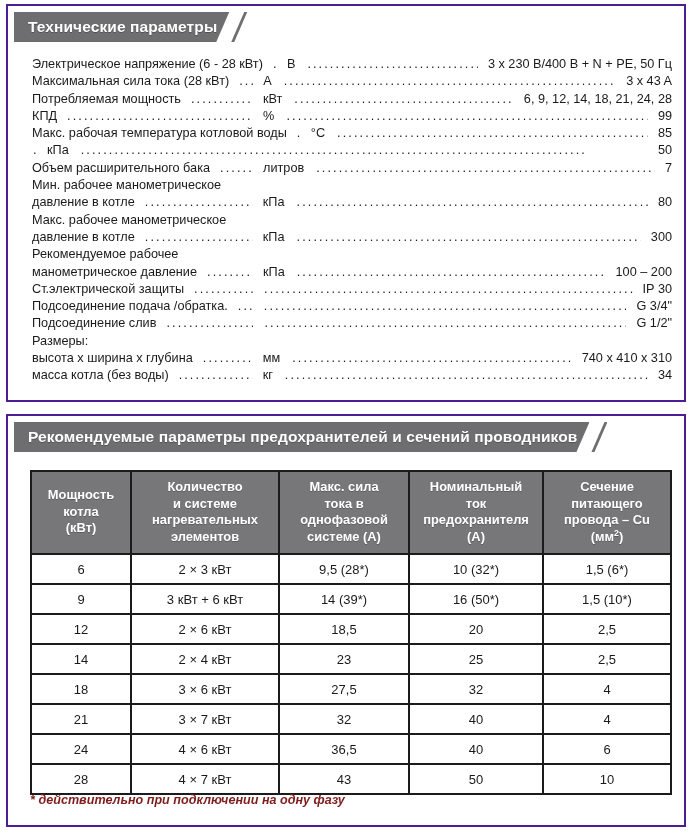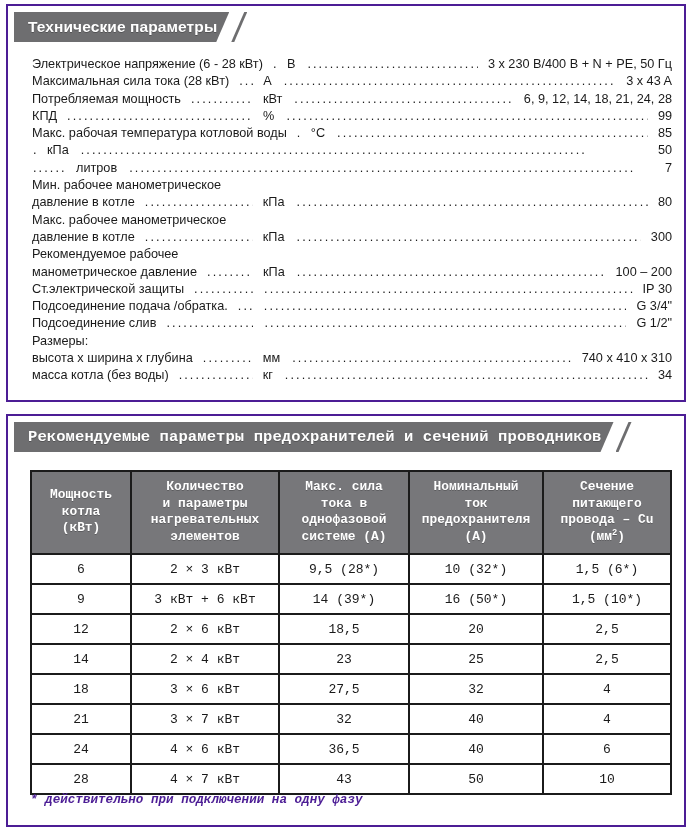--- a/index.html
+++ b/index.html
@@ -20,21 +20,21 @@
   
   .panel {
     position: absolute;
     left: 6px;
     width: 680px;
     border: 2px solid #4c1d95;
     box-sizing: border-box;
     background: #fff;
   }
   #panel-specs  { top: 4px;   height: 398px; }
-  #panel-table  { top: 414px; height: 413px; font-family: Liberation Mono, monospace; }
+  #panel-table  { top: 414px; height: 413px; }
 
   
   .banner-wrap {
     position: absolute;
     left: 6px;
     height: 30px;
     display: flex;
     align-items: stretch;
   }
   #banner-specs-wrap { top: 6px;  }
@@ -147,21 +147,21 @@
   sup { font-size: .68em; vertical-align: super; line-height: 0; }
 
   
   #footnote {
     position: absolute;
     left: 22px;
     top: 377px;
     font-size: 12.6px;
     font-style: italic;
     font-weight: bold;
-    color: #4c1d95;
+    color: #7f1d1d;
     white-space: nowrap;
   }
 </style>
 </head>
 <body>
 
 <div class="panel" id="panel-specs">
 
   <div class="banner-wrap" id="banner-specs-wrap">
     <div class="banner">Технические параметры</div>
@@ -204,20 +204,21 @@
         <span class="spec-dots2">..........................................................................................</span>
         <span class="spec-value">85</span>
       </div>
       <div class="spec-row">
         <span class="spec-dots1" style="flex: 0 0 4px;">..........................................................................................</span>
         <span class="spec-unit">кПа</span>
         <span class="spec-dots2">..........................................................................................</span>
         <span class="spec-value">50</span>
       </div>
       <div class="spec-row">
+        <span class="spec-label">Объем расширительного бака</span>
         <span class="spec-dots1" style="flex: 0 0 33px;">..........................................................................................</span>
         <span class="spec-unit">литров</span>
         <span class="spec-dots2">..........................................................................................</span>
         <span class="spec-value">7</span>
       </div>
       <div class="spec-row plain">
         <span class="spec-label">Мин. рабочее манометрическое</span>
       </div>
       <div class="spec-row">
         <span class="spec-label">давление в котле</span>
@@ -301,21 +302,21 @@
     </colgroup>
     <thead>
       <tr>
           <th>
             <div>Мощность</div>
             <div>котла</div>
             <div>(кВт)</div>
           </th>
           <th>
             <div>Количество</div>
-            <div>и параметры</div>
+            <div>и системе</div>
             <div>нагревательных</div>
             <div>элементов</div>
           </th>
           <th>
             <div>Макс. сила</div>
             <div>тока в</div>
             <div>однофазовой</div>
             <div>системе (А)</div>
           </th>
           <th>

